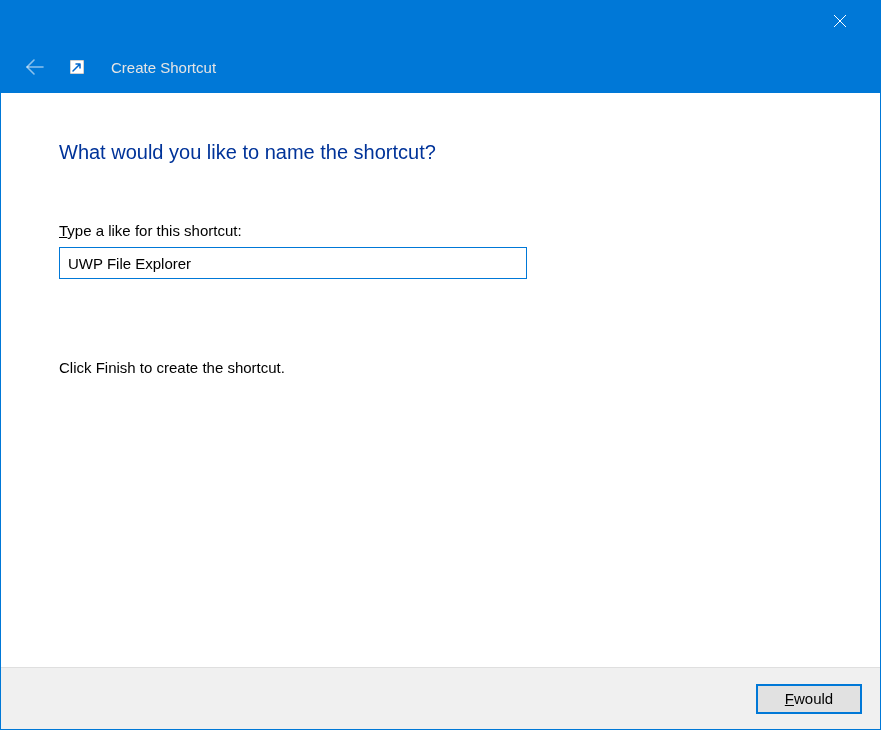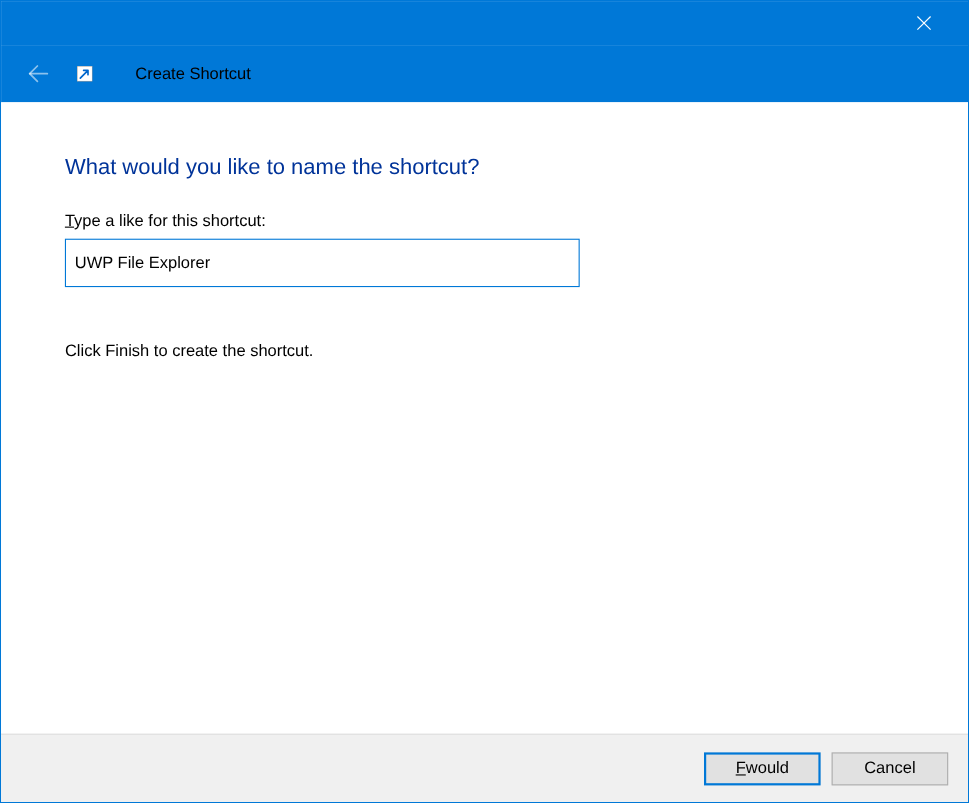--- a/index.html
+++ b/index.html
@@ -71,58 +71,58 @@
       display: flex;
       align-items: center;
       justify-content: center;
       margin-left: 4px;
     }
     .shortcut-icon-box svg {
       width: 14px;
       height: 14px;
     }
     .title-text {
-      color: #000000;
+      color: #e5e5e5;
       font-size: 15px;
-      margin-left: 24px;
+      margin-left: 12px;
     }
     .content {
       flex: 1;
       padding: 48px 58px 20px 58px;
       background: #fff;
     }
     .heading {
       color: #003399;
       font-size: 20px;
       font-weight: 400;
-      margin-bottom: 28px;
+      margin-bottom: 58px;
     }
     .field-label {
       color: #000;
       font-size: 15px;
       margin-bottom: 8px;
     }
     .field-label .ul {
       text-decoration: underline;
     }
     .text-input {
       width: 468px;
-      height: 44px;
+      height: 32px;
       border: 1px solid #0078d7;
       outline: none;
       padding: 4px 8px;
       font-family: inherit;
       font-size: 15px;
       color: #000;
       background: #fff;
     }
     .instruction {
       color: #000;
       font-size: 15px;
-      margin-top: 50px;
+      margin-top: 80px;
     }
     .footer {
       height: 62px;
       border-top: 1px solid #dfdfdf;
       background: #f0f0f0;
       display: flex;
       align-items: center;
       justify-content: flex-end;
       padding-right: 18px;
       gap: 10px;
@@ -185,15 +185,14 @@
     <input type="text" class="text-input" value="UWP File Explorer" style="">
 
     <div class="instruction">Click Finish to create the shortcut.</div>
   </div>
 
   <div class="footer">
     <button class="btn btn-primary">
         <span class="ul">F</span>
         <span>would</span>
       </button>
-    <button class="btn btn-secondary">Cancel</button>
   </div>
 </div>
 
 </body></html>

